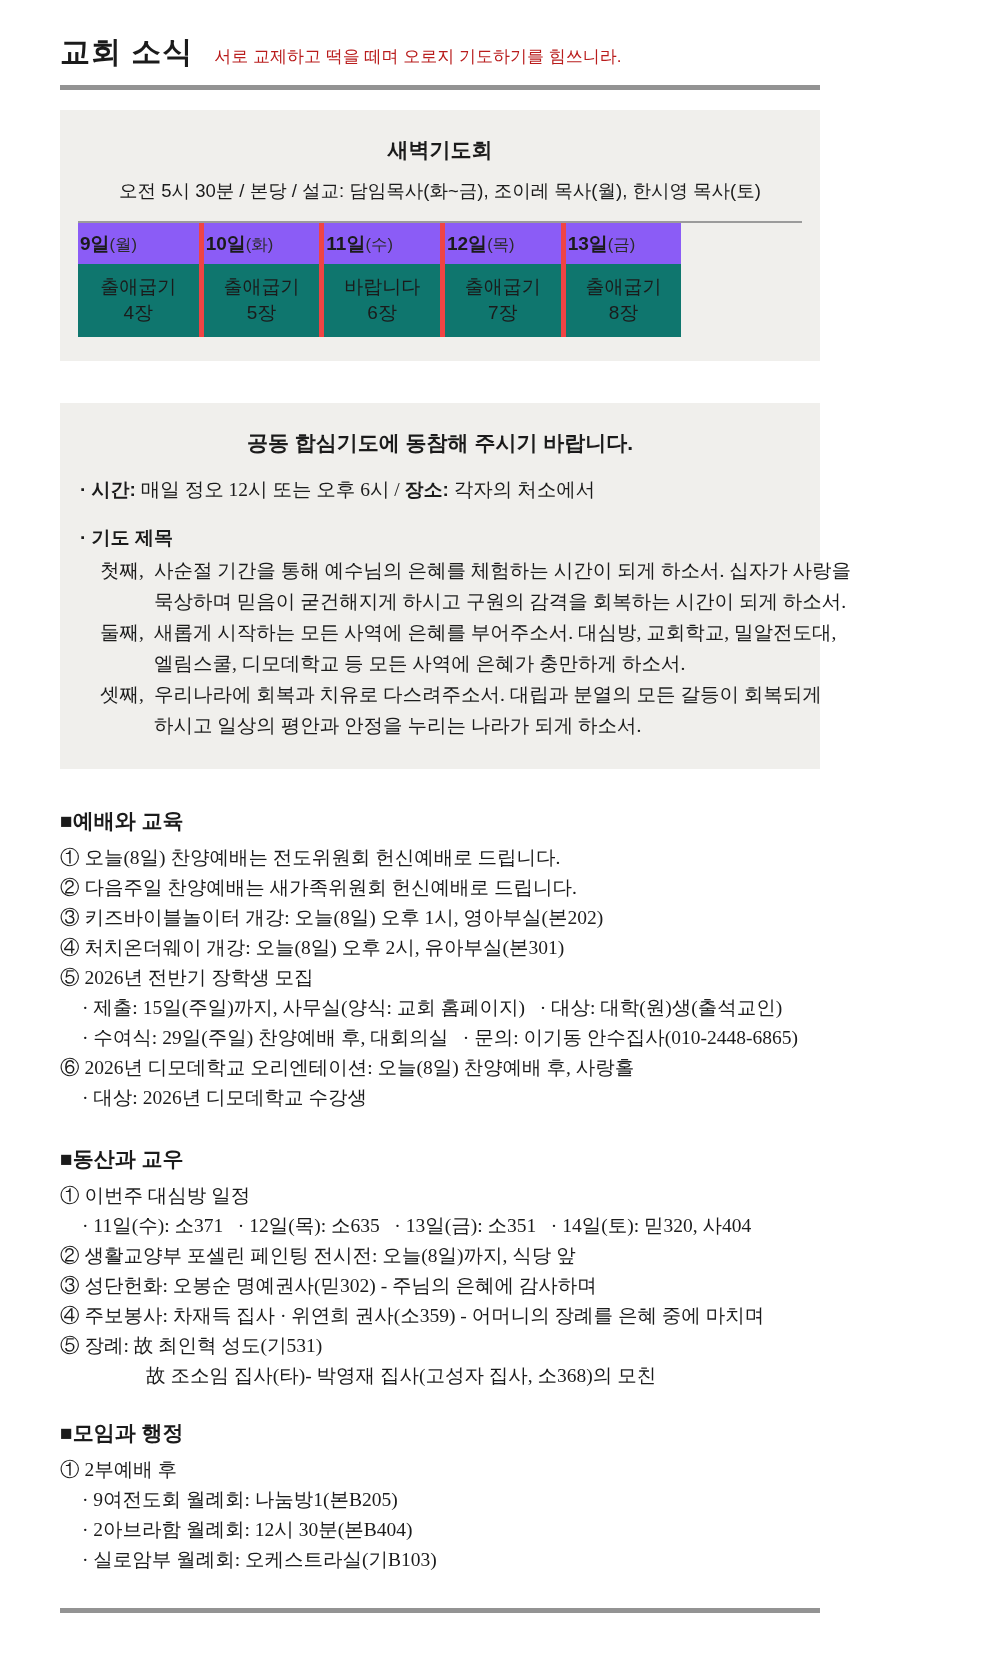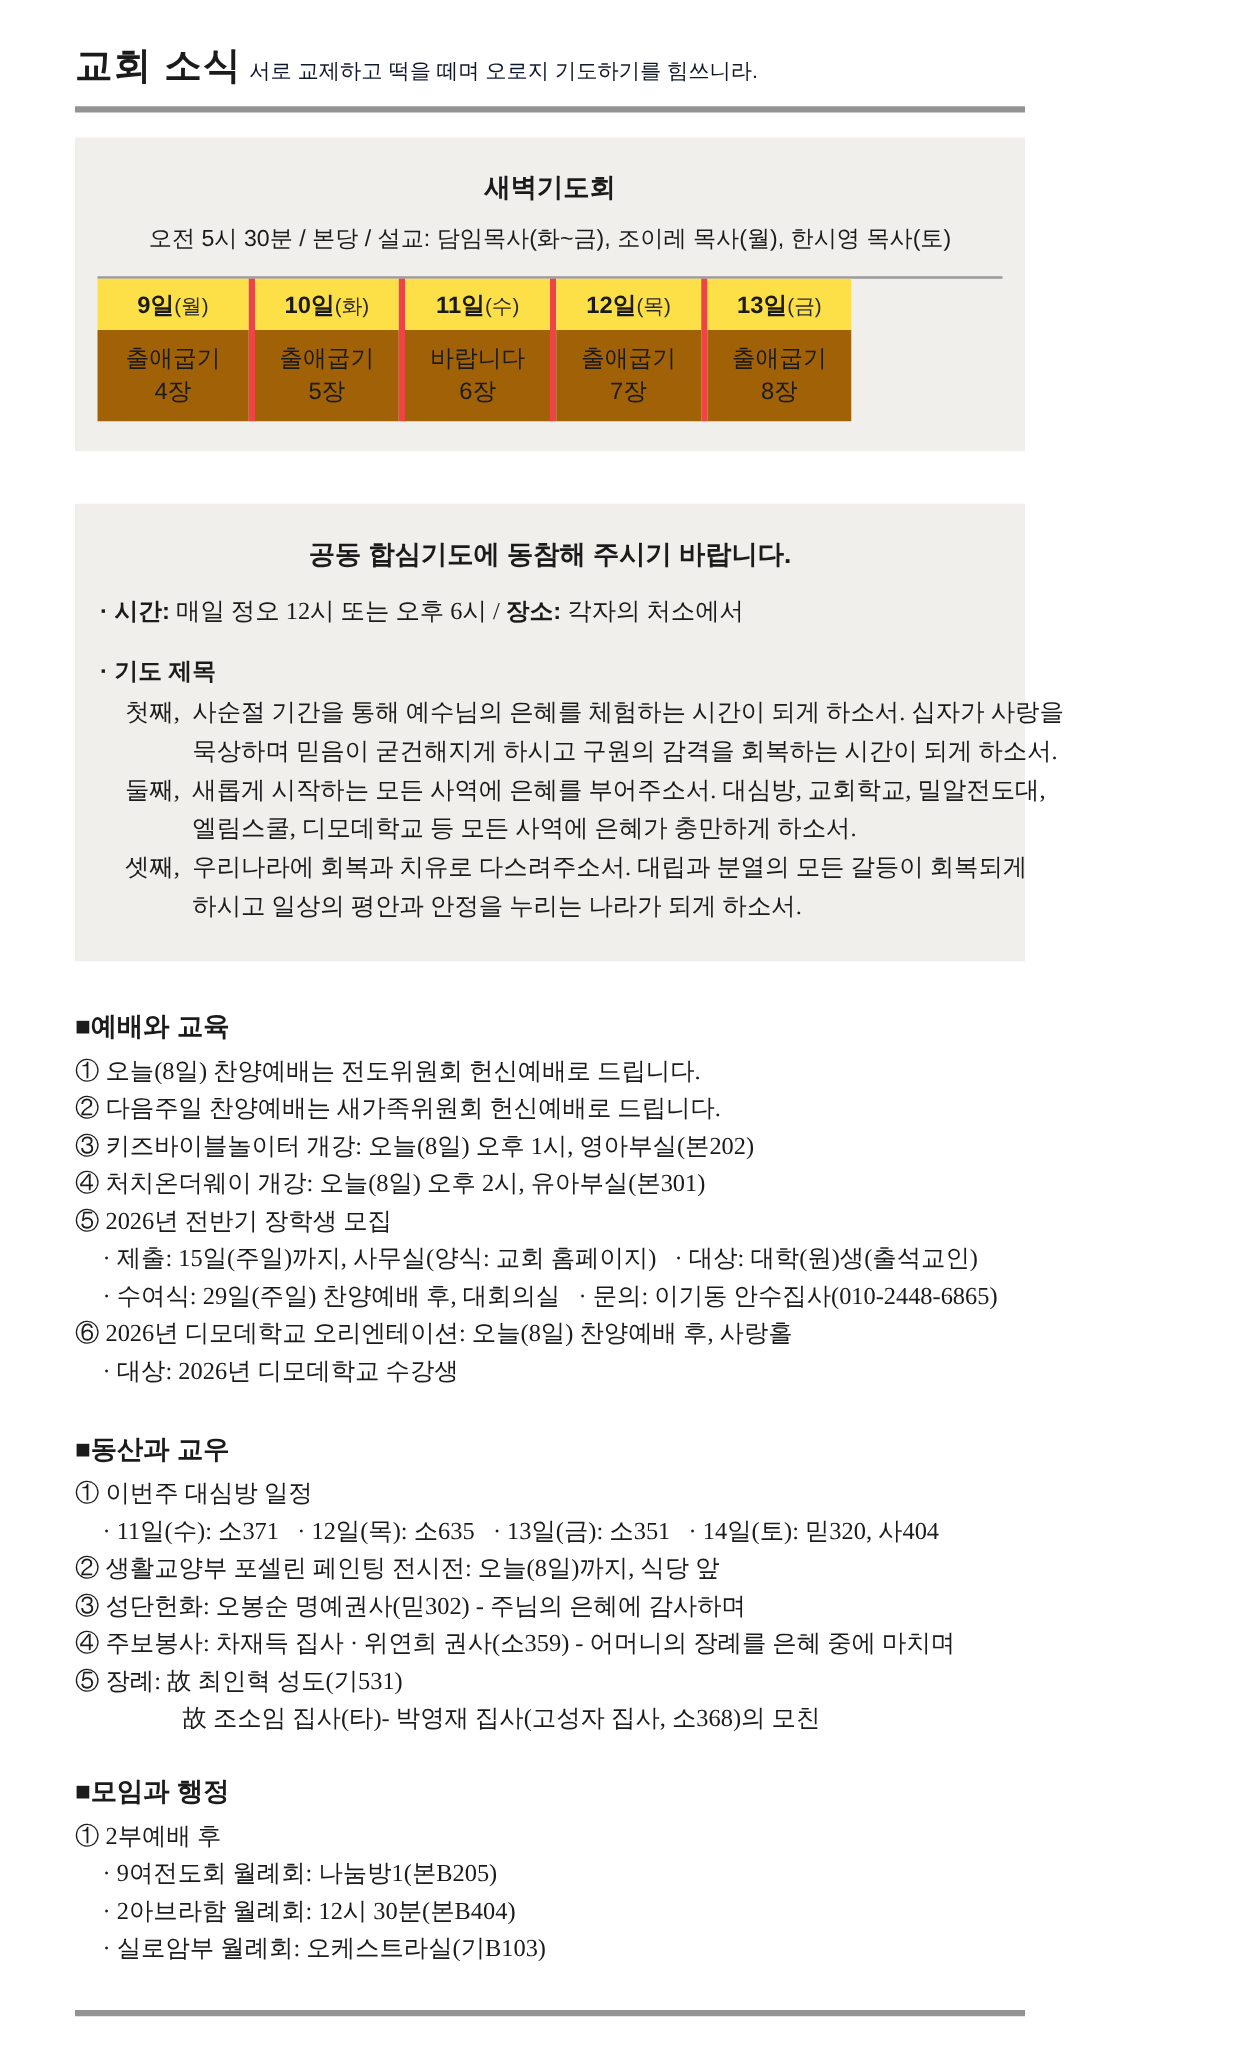--- a/index.html
+++ b/index.html
@@ -15,21 +15,21 @@
   .content{margin:0 60px;}
 
   
   .hdr{display:flex;align-items:baseline;padding-top:32px;}
   .hdr-title{
     font-family:"Liberation Sans","DejaVu Sans",sans-serif;
     font-weight:bold;font-size:30px;letter-spacing:1px;
   }
   .hdr-sub{
     font-family:"Liberation Sans","DejaVu Sans",sans-serif;
-    font-size:17px;margin-left:6px;color:#0f172a;
+    font-size:17px;margin-left:21px;color:#b91c1c;
   }
   .rule{height:5px;background:#939393;margin-top:12px;}
   .rule-bottom{position:absolute;left:60px;right:60px;top:1608px;height:5px;background:#939393;}
 
   
   .graybox{background:#f0efec;margin-top:20px;}
   .box1{padding:26px 18px 24px;}
   .box2{margin-top:42px;padding:26px 20px 28px;}
   .box-title{
     text-align:center;
@@ -43,27 +43,27 @@
   }
 
   
   .dp-table{
     display:grid;grid-template-columns:repeat(6,1fr);
     margin-top:18px;border-top:2px solid #9b9b9b;
   }
   .dp-col{display:flex;flex-direction:column;}
   .dp-col + .dp-col{border-left:5px solid #ef4444;}
   .dp-th{
-    background:#fde047;text-align:center;padding:8px 2px 7px;
+    background:#8b5cf6;text-align:left;padding:8px 2px 7px;
     font-family:"Liberation Sans","DejaVu Sans",sans-serif;
   }
   .dp-day{font-weight:bold;font-size:19px;}
   .dp-dow{font-size:16.5px;color:#2a2a2a;}
   .dp-td{
-    background:#a16207;text-align:center;padding:10px 16px 11px;
+    background:#0f766e;text-align:center;padding:10px 16px 11px;
     font-family:"Liberation Sans","DejaVu Sans",sans-serif;
     font-size:19px;
   }
 
   
   .jp-line{margin-top:18px;font-size:19.5px;line-height:30px;white-space:pre;}
   .jp-b{font-family:"Liberation Sans","DejaVu Sans",sans-serif;font-weight:bold;font-size:19px;}
   .jp-topics{margin-top:2px;padding-left:20px;}
   .topic-row{display:flex;align-items:flex-start;}
   .topic-ord{flex:0 0 auto;margin-right:10px;font-size:19.5px;line-height:31px;}

